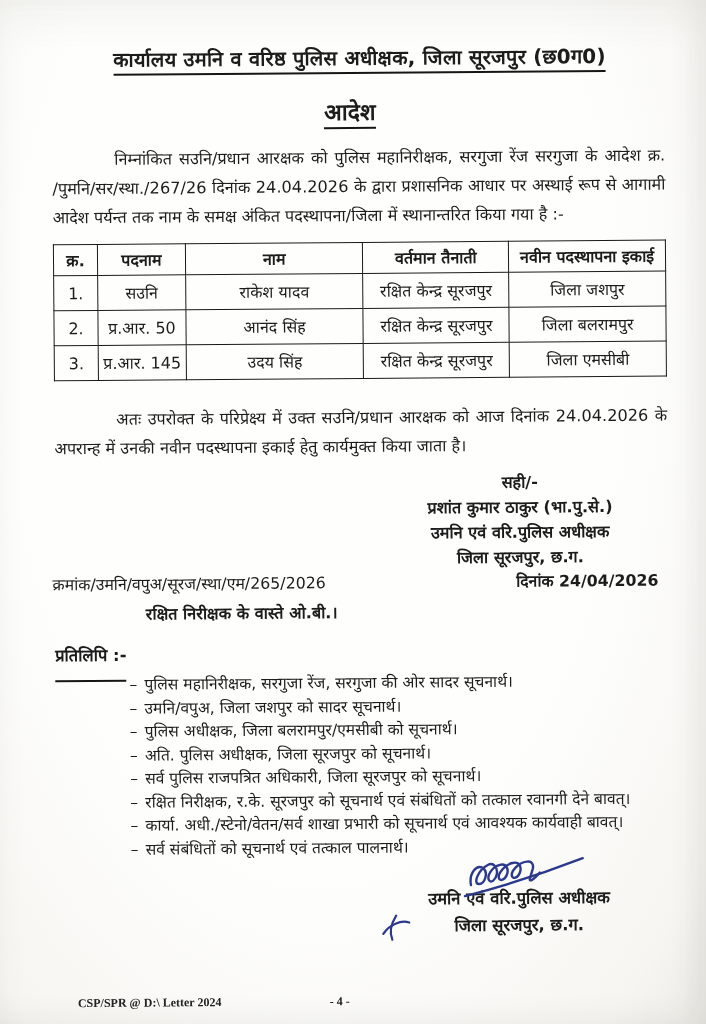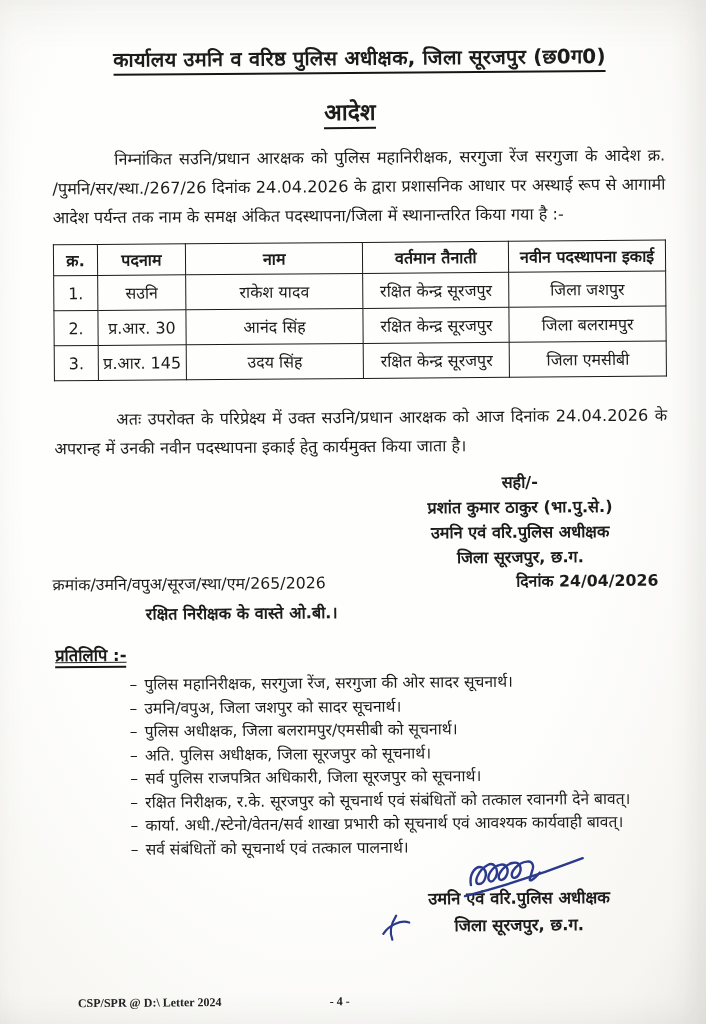--- a/index.html
+++ b/index.html
@@ -89,21 +89,21 @@
   .ob-line {
     margin: 8px 0 0 145px;
     font-size: 16.2px;
     font-weight: 700;
   }
   .copies-heading {
     margin: 18px 0 0 54px;
     font-size: 16.5px;
     font-weight: 700;
   }
-  .copies-heading .u { border-bottom: 2px solid #161616; padding-bottom: 1px; text-decoration: underline; }
+  .copies-heading .u { border-bottom: 2px solid #161616; padding-bottom: 15px; }
   ul.copies-list {
     list-style: none;
     margin: 8px 30px 0 128px;
     padding: 0;
     font-size: 15.6px;
     line-height: 23.5px;
     font-weight: 500;
   }
   ul.copies-list li { display: flex; }
   ul.copies-list .dash { width: 15px; flex: 0 0 15px; }
@@ -179,21 +179,21 @@
       <tbody>
         <tr>
           <td>1.</td>
           <td>सउनि</td>
           <td>राकेश यादव</td>
           <td>रक्षित केन्द्र सूरजपुर</td>
           <td>जिला जशपुर</td>
         </tr>
         <tr>
           <td>2.</td>
-          <td>प्र.आर. 30</td>
+          <td>प्र.आर. 50</td>
           <td>आनंद सिंह</td>
           <td>रक्षित केन्द्र सूरजपुर</td>
           <td>जिला बलरामपुर</td>
         </tr>
         <tr>
           <td>3.</td>
           <td>प्र.आर. 145</td>
           <td>उदय सिंह</td>
           <td>रक्षित केन्द्र सूरजपुर</td>
           <td>जिला एमसीबी</td>

